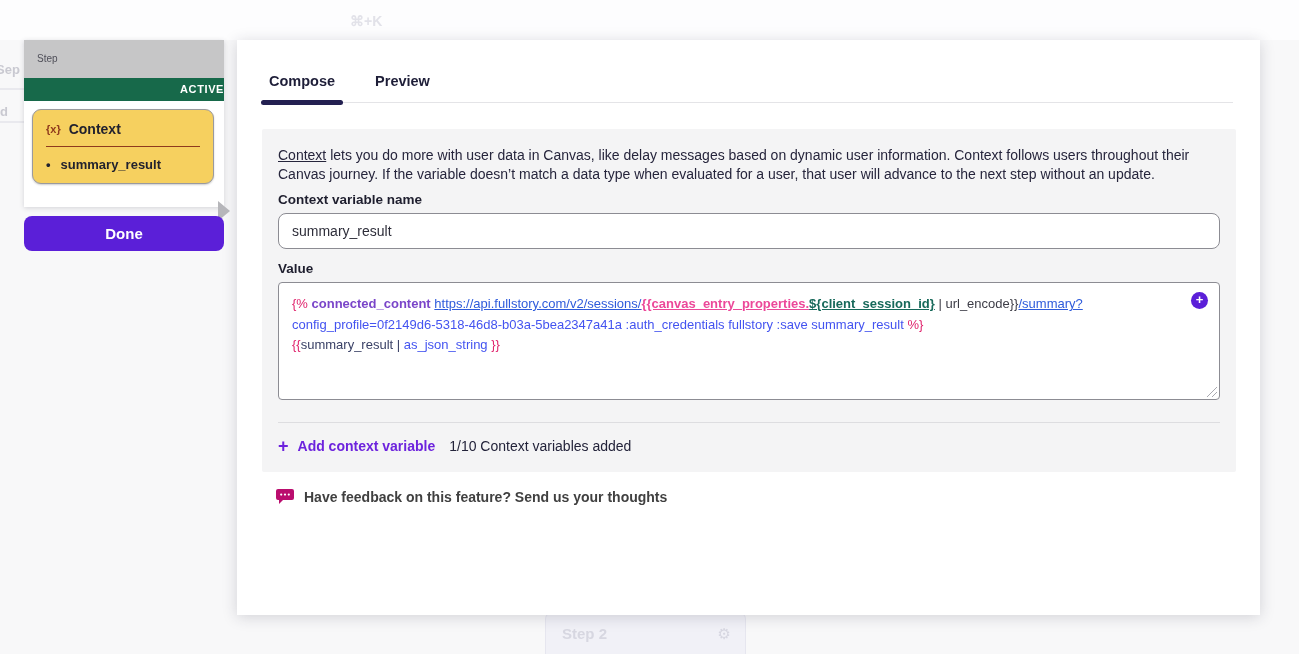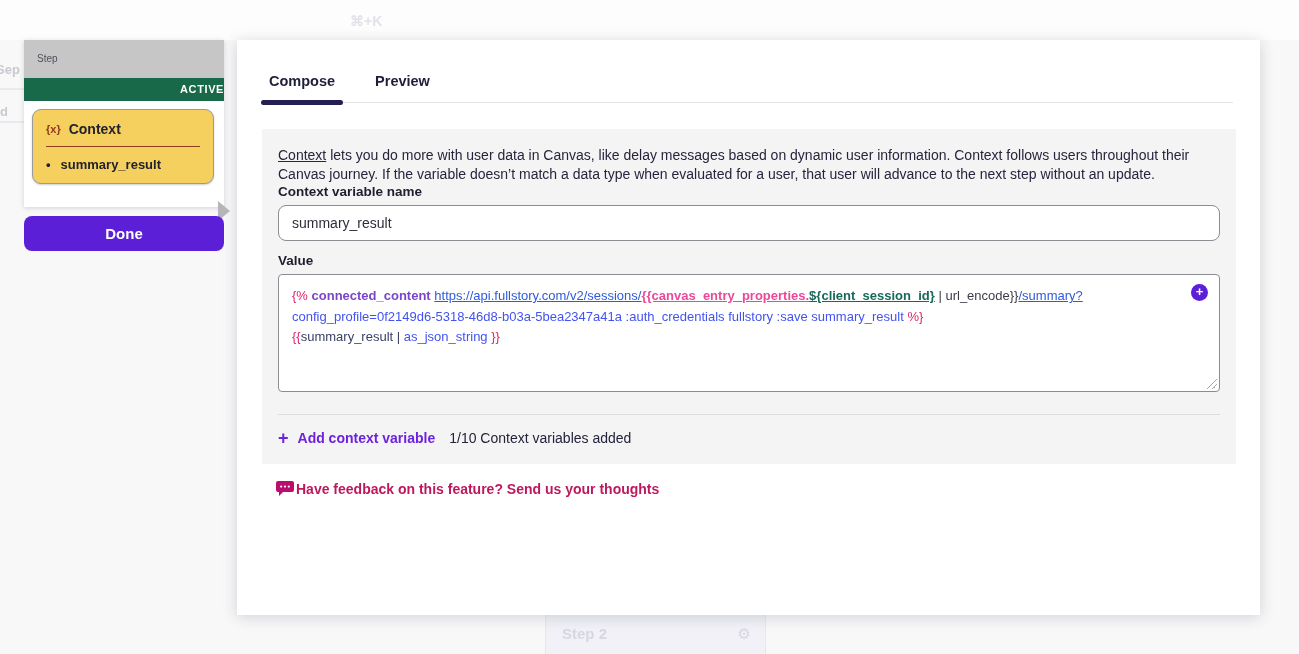--- a/index.html
+++ b/index.html
@@ -8,21 +8,21 @@
   .stage { position:absolute; inset:0; }
 
   
   .top-strip { position:absolute; left:0; top:0; width:1299px; height:40px; background:#fdfdfe; }
   .kbd-hint { position:absolute; left:350px; top:13px; font-size:14px; font-weight:700; color:#e2e2e9; }
   .clip-sep { position:absolute; left:-4px; top:62px; font-size:13px; font-weight:700; color:#c9c9d1; }
   .clip-d   { position:absolute; left:0; top:104px; font-size:13px; font-weight:700; color:#c9c9d1; }
   .bg-line  { position:absolute; left:0; width:24px; height:2px; background:#e9e9ee; }
   .bg-line.l1 { top:88px; } .bg-line.l2 { top:121px; }
 
-  .faded-card { position:absolute; left:545px; top:612px; width:221px; height:42px; z-index:1;
+  .faded-card { position:absolute; left:545px; top:612px; width:201px; height:42px; z-index:1;
     background:#f1f1f7; border:1px solid #e6e6ef; border-bottom:none; border-radius:7px 7px 0 0;
     display:flex; align-items:center; justify-content:space-between; padding:0 14px 0 16px;
     color:#d7d7e1; font-weight:700; font-size:15px; }
   .faded-gear { font-size:15px; color:#d7d7e1; font-family:"DejaVu Sans", sans-serif; }
   .faded-caret { position:absolute; left:639px; top:606px; width:9px; height:9px; z-index:1;
     border-top:2px solid #e2e2ea; border-left:2px solid #e2e2ea; transform:rotate(45deg); }
 
   
   .step-panel { position:absolute; left:24px; top:40px; width:200px; z-index:6;
     box-shadow:0 1px 5px rgba(40,40,60,.18); }
@@ -53,21 +53,21 @@
   .m-header { height:50px; background:#c6c6c7; }
   .m-title { font-size:16.5px; font-weight:700; color:#1d1d30; line-height:50px; padding-left:27px; }
   .m-tabs { display:flex; gap:24px; margin:33px 27px 0 24px; border-bottom:1px solid #e4e4e7; }
   .tab { position:relative; padding:0 8px 13px; font-size:14.5px; font-weight:700; color:#1e1e38; cursor:pointer; }
   .tab.active::after { content:""; position:absolute; left:0; right:0; bottom:-3px; height:5px;
     background:#232051; border-radius:3px; }
 
   .info-box { margin:26px 24px 0 25px; background:#f4f4f5; border-radius:2px; padding:17px 16px 14px; }
   .desc { font-size:14px; line-height:19px; color:#26253c; }
   .desc a { color:#26253c; text-decoration:underline; font-weight:400; }
-  .fields-row { display:flex; gap:15px; margin-top:0; }
+  .fields-row { display:flex; gap:15px; margin-top:8px; }
   .field { flex:1; }
   .f-label { font-size:13.5px; font-weight:700; color:#1e1e2e; margin-bottom:6px; }
   .text-input { width:100%; height:36px; border:1px solid #8c8c93; border-radius:8px;
     background:#fff; padding:0 13px; font-size:14px; color:#2e2e3a; font-family:inherit; }
   .select { height:36px; border:1px solid #8c8c93; border-radius:8px; background:#fff;
     display:flex; align-items:center; padding-left:13px; font-size:14px; color:#2e2e3a;
     position:relative; cursor:pointer; }
   .sel-divider { position:absolute; right:40px; top:7px; width:1px; height:22px; background:#c8c8cf; }
   .chevron-down { position:absolute; right:17px; top:13px; width:8px; height:8px;
     border-right:1.8px solid #3c3c46; border-bottom:1.8px solid #3c3c46; transform:rotate(45deg); }
@@ -91,22 +91,22 @@
       linear-gradient(135deg, transparent 46%, #a9a9b0 46%, #a9a9b0 54%, transparent 54%),
       linear-gradient(135deg, transparent 72%, #a9a9b0 72%, #a9a9b0 80%, transparent 80%);
     cursor:nwse-resize; }
   .add-divider { margin-top:22px; border-top:1px solid #dddde0; }
   .add-row { margin-top:15px; display:flex; align-items:center; gap:14px; padding-bottom:4px; }
   .add-link { display:flex; align-items:center; gap:9px; color:#6d23dd; font-weight:700;
     font-size:14px; cursor:pointer; }
   .add-plus { font-size:18px; font-weight:700; line-height:14px; }
   .count-text { font-size:14px; color:#23233a; }
 
-  .feedback { display:flex; align-items:flex-start; gap:2px; margin:17px 0 0 39px;
-    color:#be185d; font-weight:700; font-size:14px; cursor:pointer; }
+  .feedback { display:flex; align-items:flex-start; gap:10px; margin:17px 0 0 39px;
+    color:#404040; font-weight:700; font-size:14px; cursor:pointer; }
 </style>
 </head>
 <body>
 
 <div class="stage">
 
   <div class="top-strip"></div>
   <div class="kbd-hint">⌘+K</div>
   <div class="clip-sep">Sep</div>
   <div class="clip-d">d</div>

